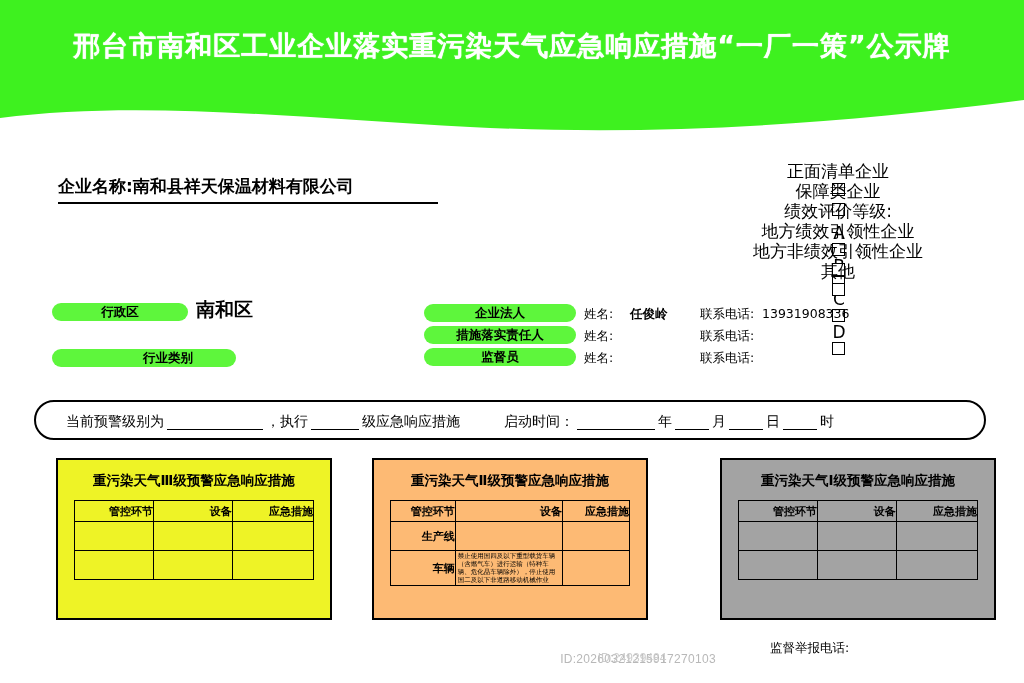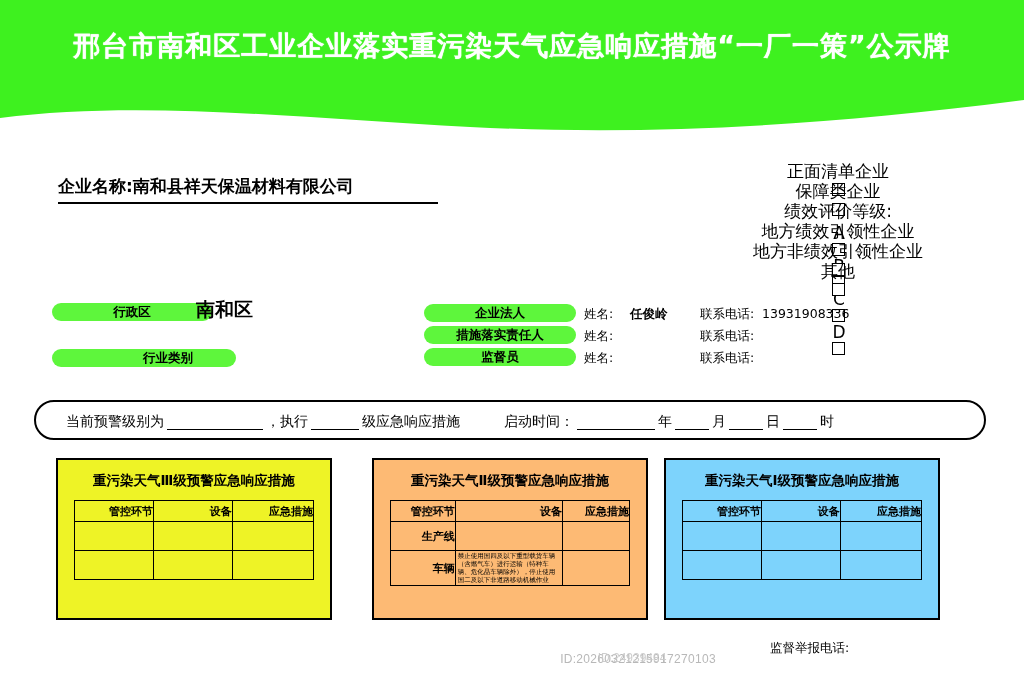--- a/index.html
+++ b/index.html
@@ -108,21 +108,21 @@
     height: 18px;
     line-height: 18px;
     border-radius: 9px;
     background: #5ef63c;
     color: #000;
     font-family: "DejaVu Sans", sans-serif;
     font-size: 12.5px;
     font-weight: bold;
     text-align: center;
   }
-  .pill-admin { left: 52px; top: 303px; width: 160px; }
+  .pill-admin { left: 52px; top: 303px; width: 136px; }
   .pill-industry { left: 52px; top: 349px; width: 136px; padding-left: 48px; }
   .pill-legal { left: 424px; top: 304px; width: 152px; }
   .pill-resp { left: 424px; top: 326px; width: 152px; }
   .pill-super { left: 424px; top: 348px; width: 152px; }
 
   .admin-value {
     position: absolute;
     left: 196px;
     top: 297px;
     font-family: "DejaVu Sans", sans-serif;
@@ -180,21 +180,21 @@
   .panel {
     position: absolute;
     top: 458px;
     width: 276px;
     height: 162px;
     border: 2px solid #000;
     box-sizing: border-box;
   }
   .panel-3 { left: 56px; background: #eef326; }
   .panel-2 { left: 372px; background: #fdba74; }
-  .panel-1 { left: 664px; background: #7dd3fc; }
+  .panel-1 { left: 720px; background: #a3a3a3; }
 
   .panel-title {
     text-align: center;
     font-family: "DejaVu Sans", sans-serif;
     font-weight: bold;
     font-size: 13.5px;
     color: #000;
     margin-top: 12px;
     white-space: nowrap;
   }

